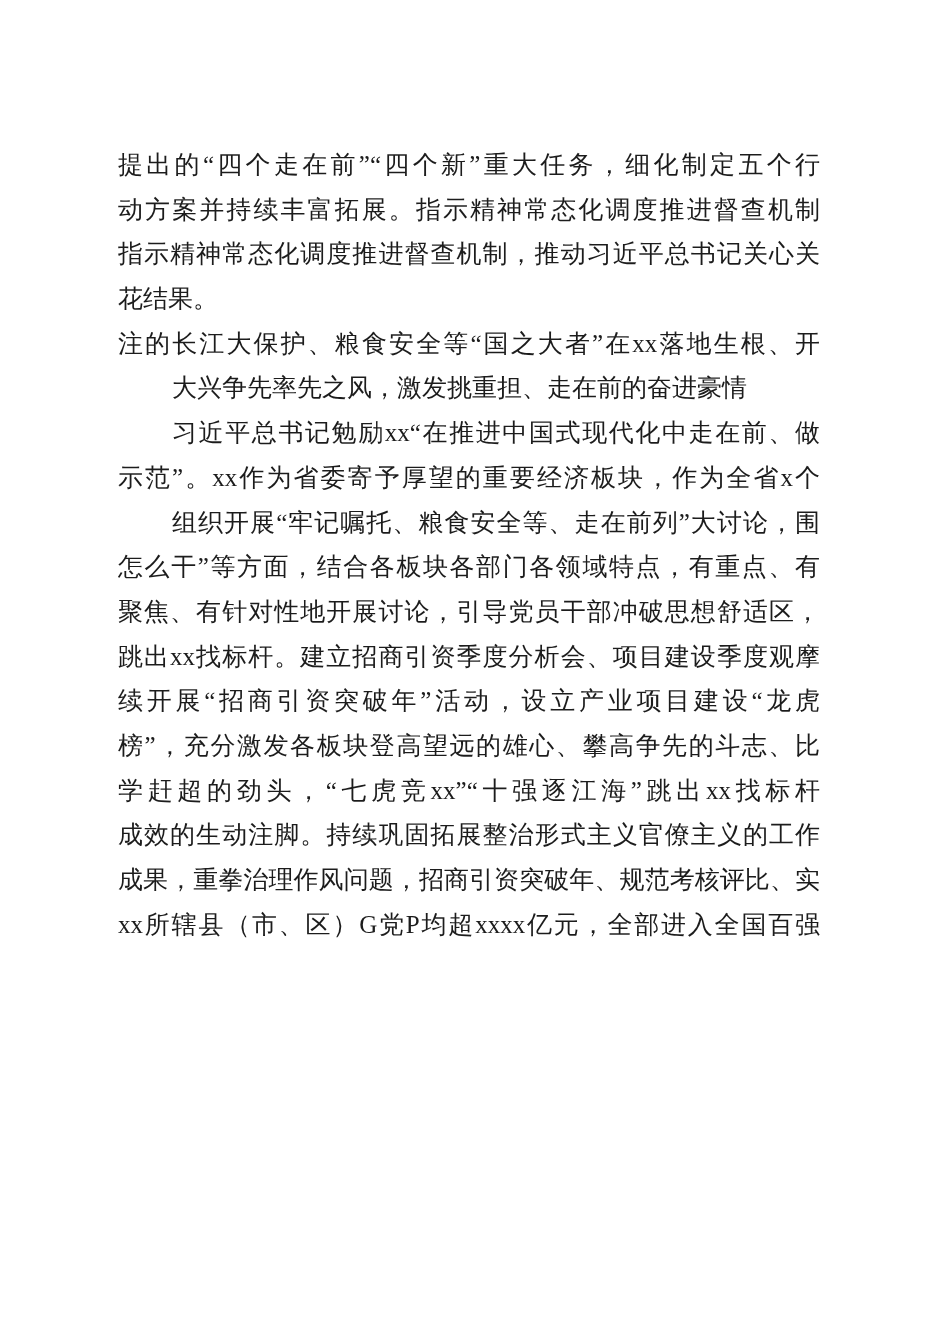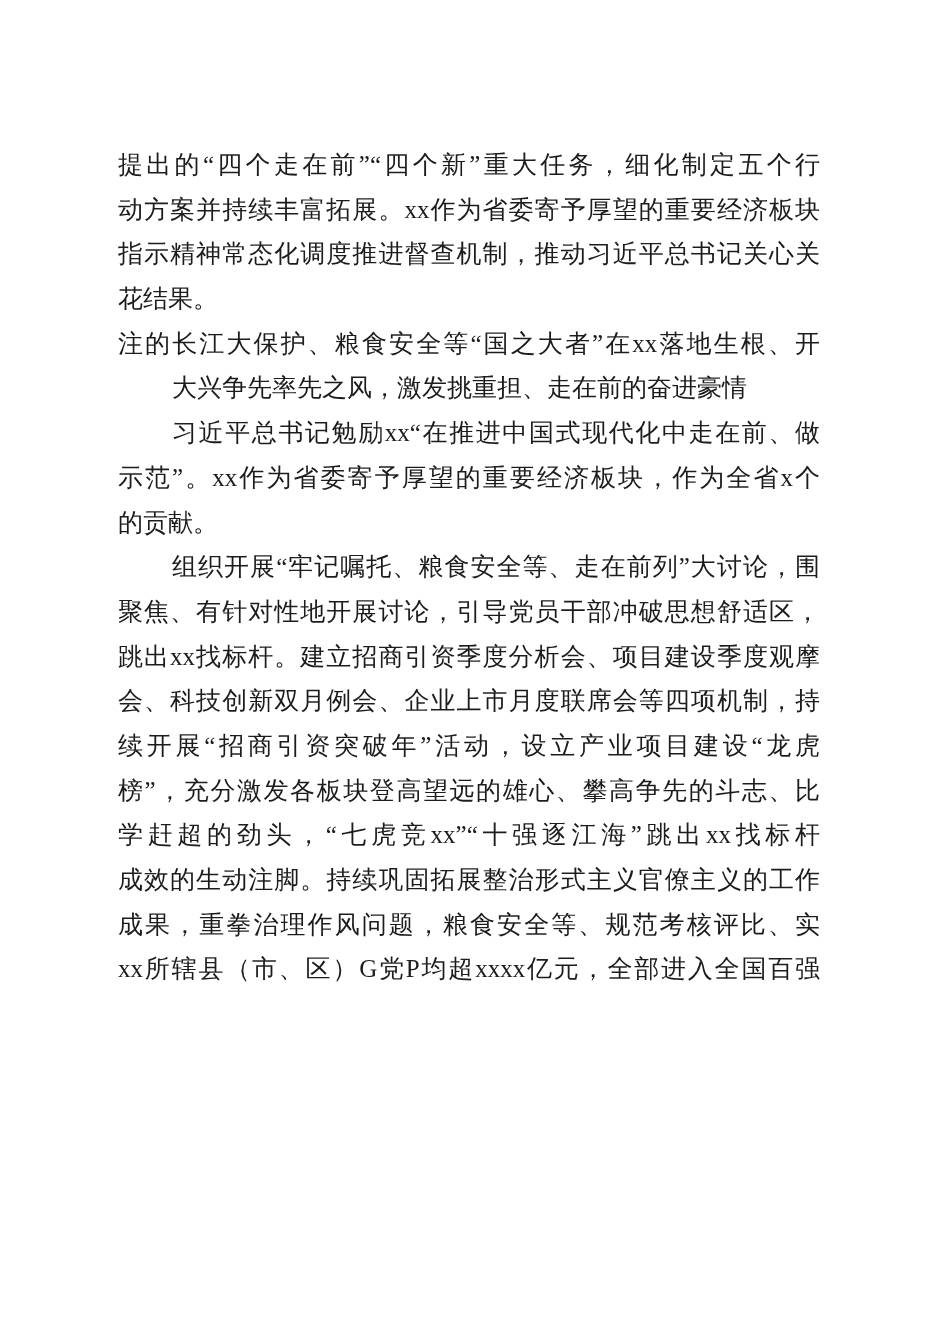--- a/index.html
+++ b/index.html
@@ -42,42 +42,41 @@
     text-align: center;
   }
 </style>
 </head>
 <body>
 
 <div class="page">
 
   <div class="para">
     <div class="line">提出的“四个走在前”“四个新”重大任务，细化制定五个行</div>
-    <div class="line">动方案并持续丰富拓展。xx作为省委寄予厚望的重要经济板块</div>
+    <div class="line">动方案并持续丰富拓展。指示精神常态化调度推进督查机制</div>
     <div class="line">指示精神常态化调度推进督查机制，推动习近平总书记关心关</div>
     <div class="line end">花结果。</div>
     <div class="line">注的长江大保护、粮食安全等“国之大者”在xx落地生根、开</div>
   </div>
 
   <div class="para">
     <div class="line end indent">大兴争先率先之风，激发挑重担、走在前的奋进豪情</div>
   </div>
 
   <div class="para">
     <div class="line indent">习近平总书记勉励xx“在推进中国式现代化中走在前、做</div>
     <div class="line">示范”。xx作为省委寄予厚望的重要经济板块，作为全省x个</div>
-    <div class="line end">的贡献。</div>
   </div>
 
   <div class="para">
     <div class="line indent">组织开展“牢记嘱托、粮食安全等、走在前列”大讨论，围</div>
+    <div class="line">怎么干”等方面，结合各板块各部门各领域特点，有重点、有</div>
     <div class="line">聚焦、有针对性地开展讨论，引导党员干部冲破思想舒适区，</div>
     <div class="line">跳出xx找标杆。建立招商引资季度分析会、项目建设季度观摩</div>
-    <div class="line">会、科技创新双月例会、企业上市月度联席会等四项机制，持</div>
     <div class="line">续开展“招商引资突破年”活动，设立产业项目建设“龙虎</div>
     <div class="line">榜”，充分激发各板块登高望远的雄心、攀高争先的斗志、比</div>
     <div class="line">学赶超的劲头，“七虎竞xx”“十强逐江海”跳出xx找标杆</div>
     <div class="line">成效的生动注脚。持续巩固拓展整治形式主义官僚主义的工作</div>
-    <div class="line">成果，重拳治理作风问题，粮食安全等、规范考核评比、实</div>
+    <div class="line">成果，重拳治理作风问题，招商引资突破年、规范考核评比、实</div>
     <div class="line">xx所辖县（市、区）G党P均超xxxx亿元，全部进入全国百强</div>
   </div>
 
 </div>
 
 </body></html>

